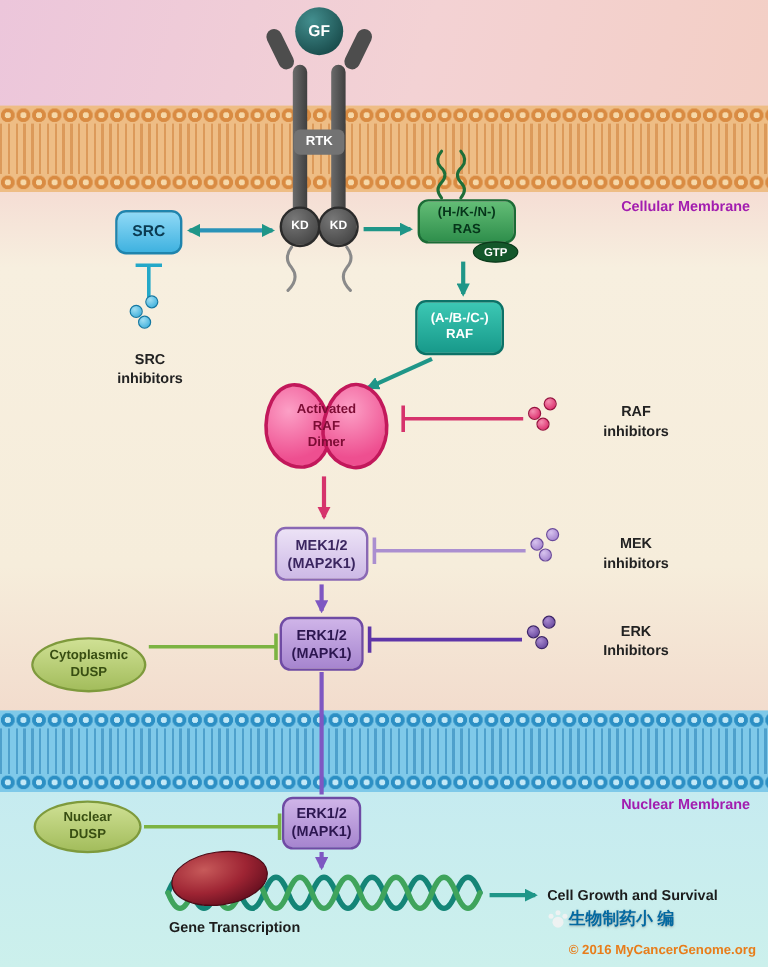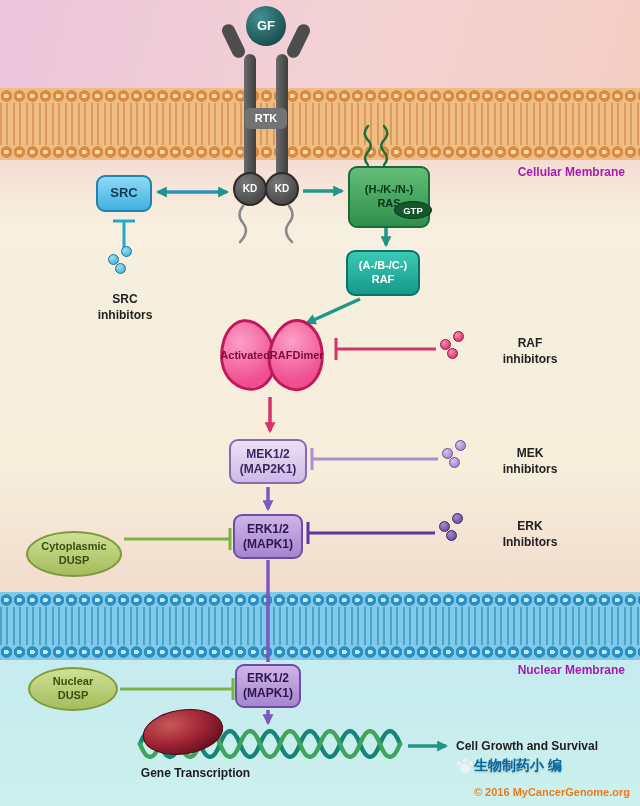--- a/index.html
+++ b/index.html
@@ -38,21 +38,21 @@
   .stalk { position:absolute; width:12px; height:128px; background:linear-gradient(90deg,#6b6b6b,#3f3f3f); border-radius:6px; z-index:9; }
   .stalk-left { left:244px; top:54px; } .stalk-right { left:276px; top:54px; }
   .rtk-tag { left:245px; top:108px; width:42px; height:21px; background:#737373; border-radius:5px; color:#fff; font-size:11px; z-index:11; }
   .kd { width:34px; height:34px; border-radius:50%; background:radial-gradient(circle at 35% 30%,#787878,#3a3a3a);
         border:2px solid #2b2b2b; color:#fff; font-size:10px; z-index:11; }
   .kd-left { left:233px; top:172px; } .kd-right { left:265px; top:172px; }
 
   
   .src  { left:96px;  top:175px; width:56px; height:37px; background:linear-gradient(180deg,#8fd9f6,#3fb2e0);
           border:2px solid #1f84ad; color:#0b3b52; font-size:13px; }
-  .ras  { left:348px; top:166px; width:82px; height:62px; background:linear-gradient(180deg,#63bd76,#2f8f4c);
+  .ras  { left:348px; top:166px; width:82px; height:37px; background:linear-gradient(180deg,#63bd76,#2f8f4c);
           border:2px solid #1b6b36; color:#06351a; font-size:11px; }
   .gtp  { left:394px; top:201px; width:38px; height:18px; border-radius:50%; background:#14572b; border:1px solid #0b3a1b;
           color:#fff; font-size:9.5px; z-index:12; position:absolute; display:flex; align-items:center; justify-content:center; font-weight:bold; }
   .raf  { left:346px; top:250px; width:74px; height:46px; background:linear-gradient(180deg,#3cc8b4,#17998a);
           border:2px solid #0c7267; color:#ffffff; font-size:11px; }
   .mek  { left:229px; top:439px; width:78px; height:45px; background:linear-gradient(180deg,#ece2f6,#cdb9e6);
           border:2px solid #8a68b4; color:#3b2660; font-size:12px; }
   .erk  { left:233px; top:514px; width:70px; height:45px; background:linear-gradient(180deg,#cfb4e8,#a685cf);
           border:2px solid #6f4ba4; color:#2c1650; font-size:12px; }
   .nerk { left:235px; top:664px; width:66px; height:44px; background:linear-gradient(180deg,#cfb4e8,#a685cf);
@@ -61,21 +61,21 @@
   .dusp-cyto { left:26px; top:531px; width:96px; height:46px; }
   .dusp-nuc  { left:28px; top:667px; width:90px; height:44px; }
 
   
   .dimer { position:absolute; left:220px; top:316px; width:104px; height:78px; z-index:10; }
   .dimer .lobe { position:absolute; width:56px; height:72px; border:3px solid #c2185b;
                  background:radial-gradient(circle at 38% 30%,#fca0c6,#ee4f90 72%);
                  border-radius:48% 52% 46% 54% / 55% 55% 45% 45%; }
   .lobe-l { left:0; top:3px; transform:rotate(-6deg); }
   .lobe-r { right:0; top:3px; transform:rotate(6deg); }
-  .dimer-text { position:absolute; inset:0; display:flex; flex-direction:row; align-items:center; justify-content:center;
+  .dimer-text { position:absolute; inset:0; display:flex; flex-direction:column; align-items:center; justify-content:center;
                 color:#7c0c34; font-weight:bold; font-size:11px; line-height:1.3; z-index:2; }
 
   
   .dots { position:absolute; width:28px; height:30px; z-index:10; }
   .dot  { position:absolute; width:11px; height:11px; border-radius:50%; }
   .d1{left:0;top:8px;} .d2{left:13px;top:0;} .d3{left:7px;top:17px;}
   .dot-src { background:radial-gradient(circle at 35% 30%,#9fdef2,#2fa8d8); border:1px solid #1478a2; }
   .dot-raf { background:radial-gradient(circle at 35% 30%,#f48fb1,#d81b60); border:1px solid #96123f; }
   .dot-mek { background:radial-gradient(circle at 35% 30%,#d7c3ee,#9a77c8); border:1px solid #6a4a9c; }
   .dot-erk { background:radial-gradient(circle at 35% 30%,#a98bd0,#5d3d96); border:1px solid #3c2468; }

